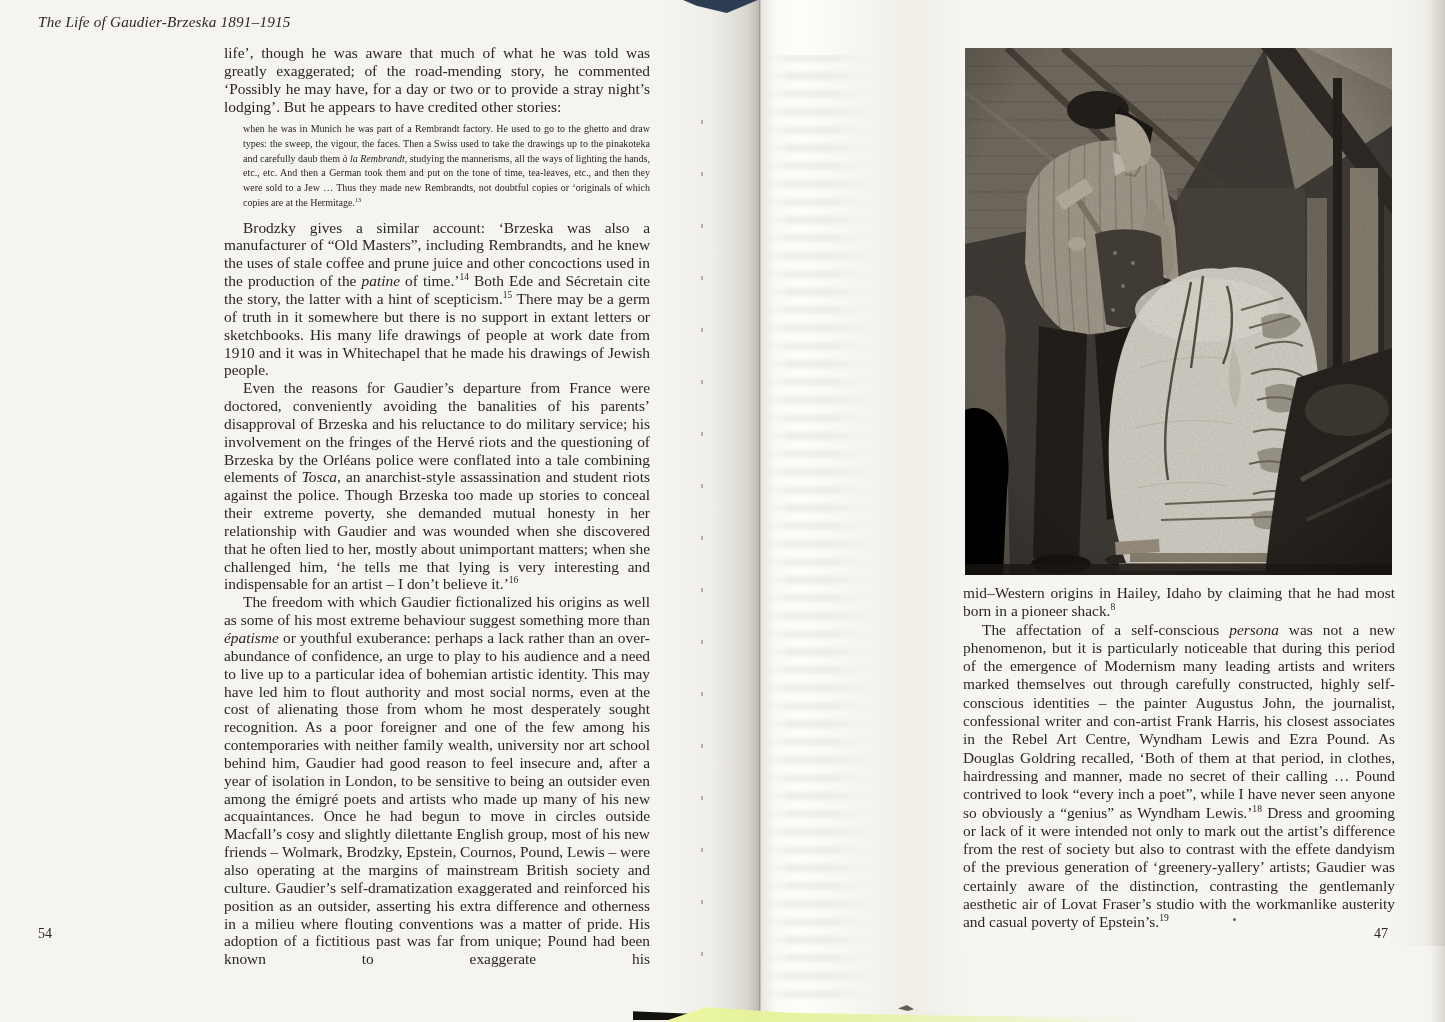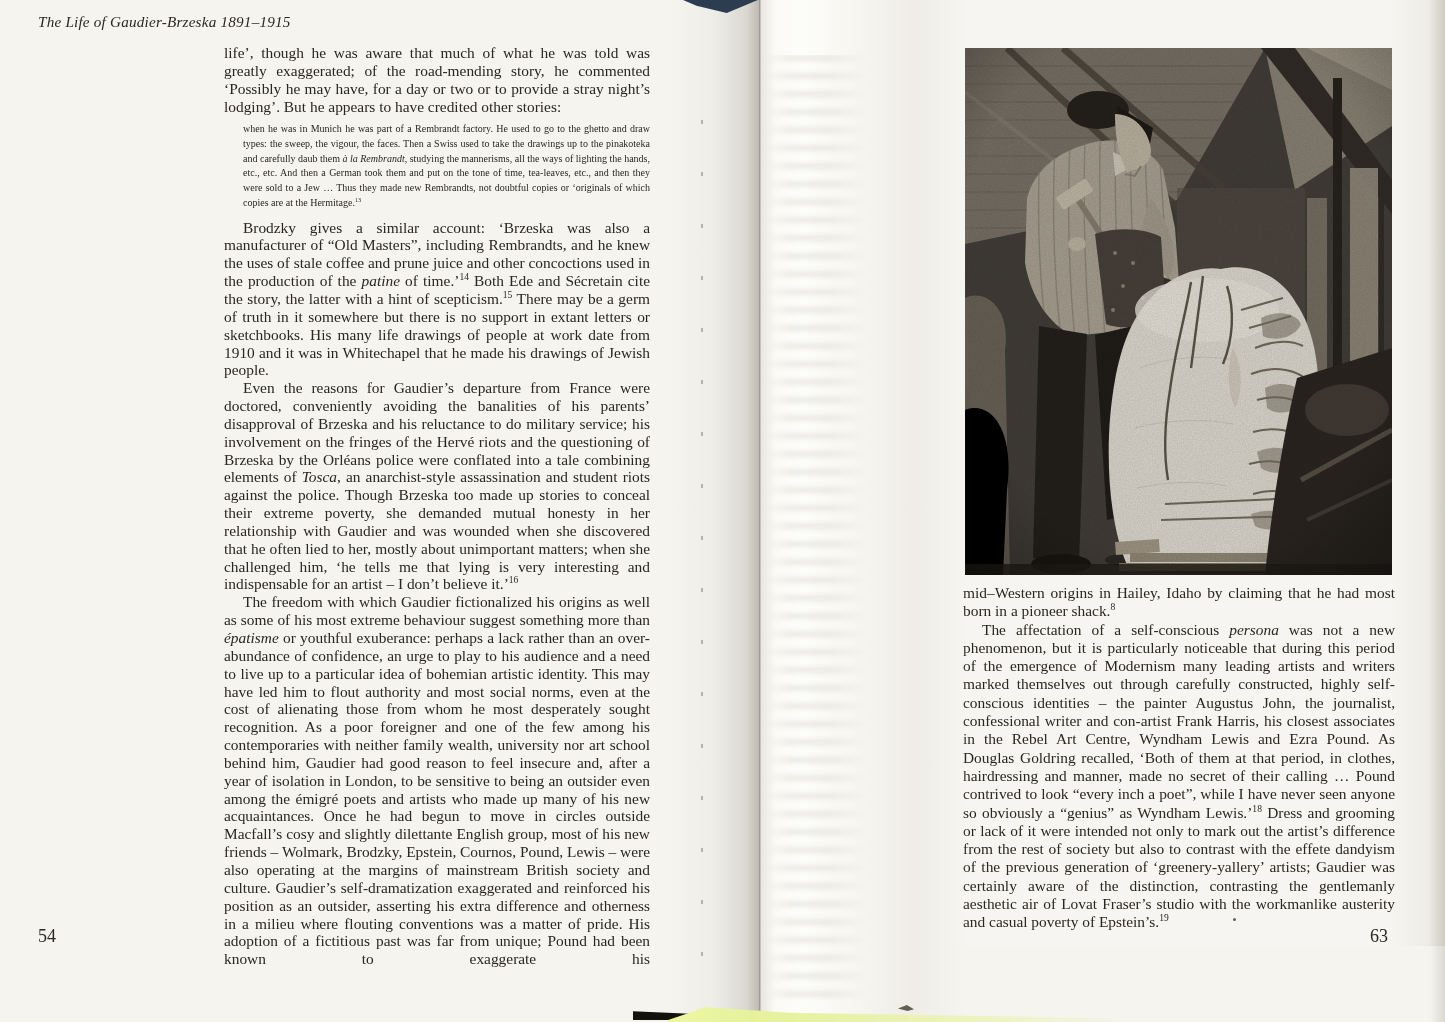--- a/index.html
+++ b/index.html
@@ -16,21 +16,21 @@
   .page-left { left:0; width:760px; background:#f5f4ef; }
   .page-right {
     left:760px; width:685px;
     background:linear-gradient(to right,#f6f5f1 0%,#f6f5f1 92%,#efede7 97%,#e0ddd5 100%);
   }
   .running-header {
     position:absolute; font-style:italic; font-size:15.2px; color:#2b2721;
     letter-spacing:0.2px; white-space:nowrap;
   }
   .header-left { left:38px; top:13px; } 
-  .page-num { position:absolute; font-size:18px; color:#2b2721; }
+  .page-num { position:absolute; font-size:14px; color:#2b2721; }
   .num-left { left:38px; top:926px; }
   .num-right { left:598px; top:926px; width:30px; text-align:right; }
 
   .text-col { position:absolute; color:#2a2620; }
   .text-col p { text-align:justify; }
   .col-left { left:224px; top:44px; width:426px; font-size:15.4px; line-height:17.85px; }
   .col-right { left:203px; top:584px; width:432px; font-size:15.4px; line-height:18.3px; }
   p.indent { text-indent:19px; }
   p.cont { text-align-last:justify; }
   p.quote {
@@ -278,21 +278,21 @@
 
     <div class="caption">
         <p class=""><span>45 Gaudier carving </span><i>Head of Ezra Pound</i><span>, spring 1914. Photograph by Walter Benington</span></p>
       </div>
 
     <div class="text-col col-right">
         <p class=""><span>mid–Western origins in Hailey, Idaho by claiming that he had most born in a pioneer shack.</span><sup>8</sup></p>
         <p class="indent "><span>The affectation of a self-conscious </span><i>persona</i><span> was not a new phenomenon, but it is particularly noticeable that during this period of the emergence of Modernism many leading artists and writers marked themselves out through carefully constructed, highly self-conscious identities – the painter Augustus John, the journalist, confessional writer and con-artist Frank Harris, his closest associates in the Rebel Art Centre, Wyndham Lewis and Ezra Pound. As Douglas Goldring recalled, ‘Both of them at that period, in clothes, hairdressing and manner, made no secret of their calling … Pound contrived to look “every inch a poet”, while I have never seen anyone so obviously a “genius” as Wyndham Lewis.’</span><sup>18</sup><span> Dress and grooming or lack of it were intended not only to mark out the artist’s difference from the rest of society but also to contrast with the effete dandyism of the previous generation of ‘greenery-yallery’ artists; Gaudier was certainly aware of the distinction, contrasting the gentlemanly aesthetic air of Lovat Fraser’s studio with the workmanlike austerity and casual poverty of Epstein’s.</span><sup>19</sup></p>
       </div>
 
-    <div class="page-num num-right">63</div>
+    <div class="page-num num-right">47</div>
   </div>
 
   <div class="gutter-shadow-left"></div>
   <div class="fold-line"></div>
   <div class="gutter-shadow-right"></div>
   <div class="ghost-text"></div>
   <div class="stitch-dots"></div>
   <div class="spine-top"></div>
   <div class="fore-edge-black"></div>
   <div class="fore-edge-green"></div>

